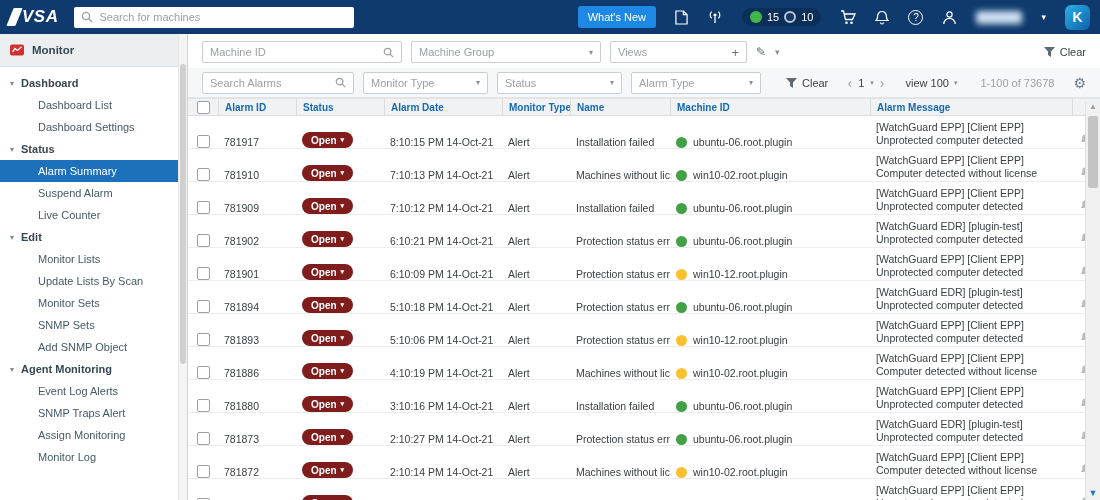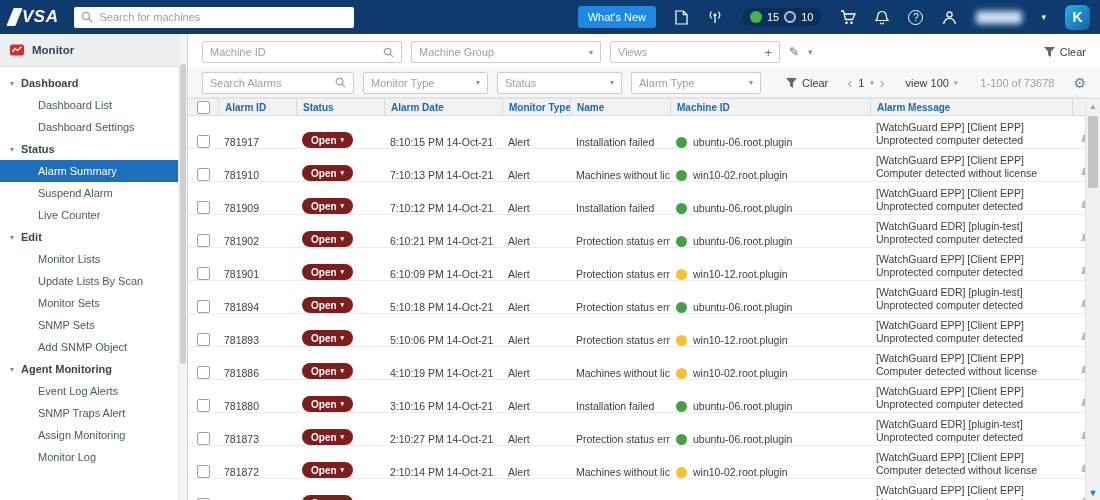--- a/index.html
+++ b/index.html
@@ -47,21 +47,21 @@
   .main{flex:1;display:flex;flex-direction:column;overflow:hidden;position:relative;background:#fff}
   .frow{display:flex;align-items:center;gap:9px;padding:0 14px}
   .frow1{flex:0 0 32px;padding-top:4px}
   .frow2{flex:0 0 30px;background:#f6f7f8;border-bottom:1px solid #e3e3e3;margin-top:2px}
   .f-input{height:22px;background:#fff;border:1px solid #c9cdd1;border-radius:2px;display:flex;align-items:center;padding:0 7px;gap:6px}
   .f-input input{border:0;outline:0;flex:1;font-size:11px;font-family:inherit;color:#333;min-width:0}
   .f-input input::placeholder{color:#9aa0a6}
   .f-select{height:22px;background:#fff;border:1px solid #c9cdd1;border-radius:2px;display:flex;align-items:center;padding:0 7px;cursor:pointer}
   .f-select .ph{font-size:11px;color:#9aa0a6;flex:1}
   .chev{font-size:8px;color:#8a9097;margin-left:8px}
-  .w-machine-id{width:200px}.w-machine-group{width:190px}.w-views{width:170px}
+  .w-machine-id{width:200px}.w-machine-group{width:190px}.w-views{width:137px}
   .w-search-alarms{width:152px}.w-monitor-type{width:125px}.w-status{width:125px}.w-alarm-type{width:130px}
   .plus{font-size:13px;color:#6a7076;cursor:pointer;line-height:1}
   .pencil{font-size:12px;color:#5f6a72;cursor:pointer}
   .chev-out{font-size:9px;color:#8a9097;cursor:pointer}
   .spacer{flex:1}
   .clear-group{display:flex;align-items:center;gap:5px;cursor:pointer}
   .clear-group .cg-label{font-size:11px;color:#3c4043}
   .pager{display:flex;align-items:center;gap:6px;margin-left:auto}
   .pg-arrow{font-size:14px;color:#9aa0a6;cursor:pointer;line-height:1}
   .pg-num{font-size:11px;color:#3c4043;cursor:pointer}

